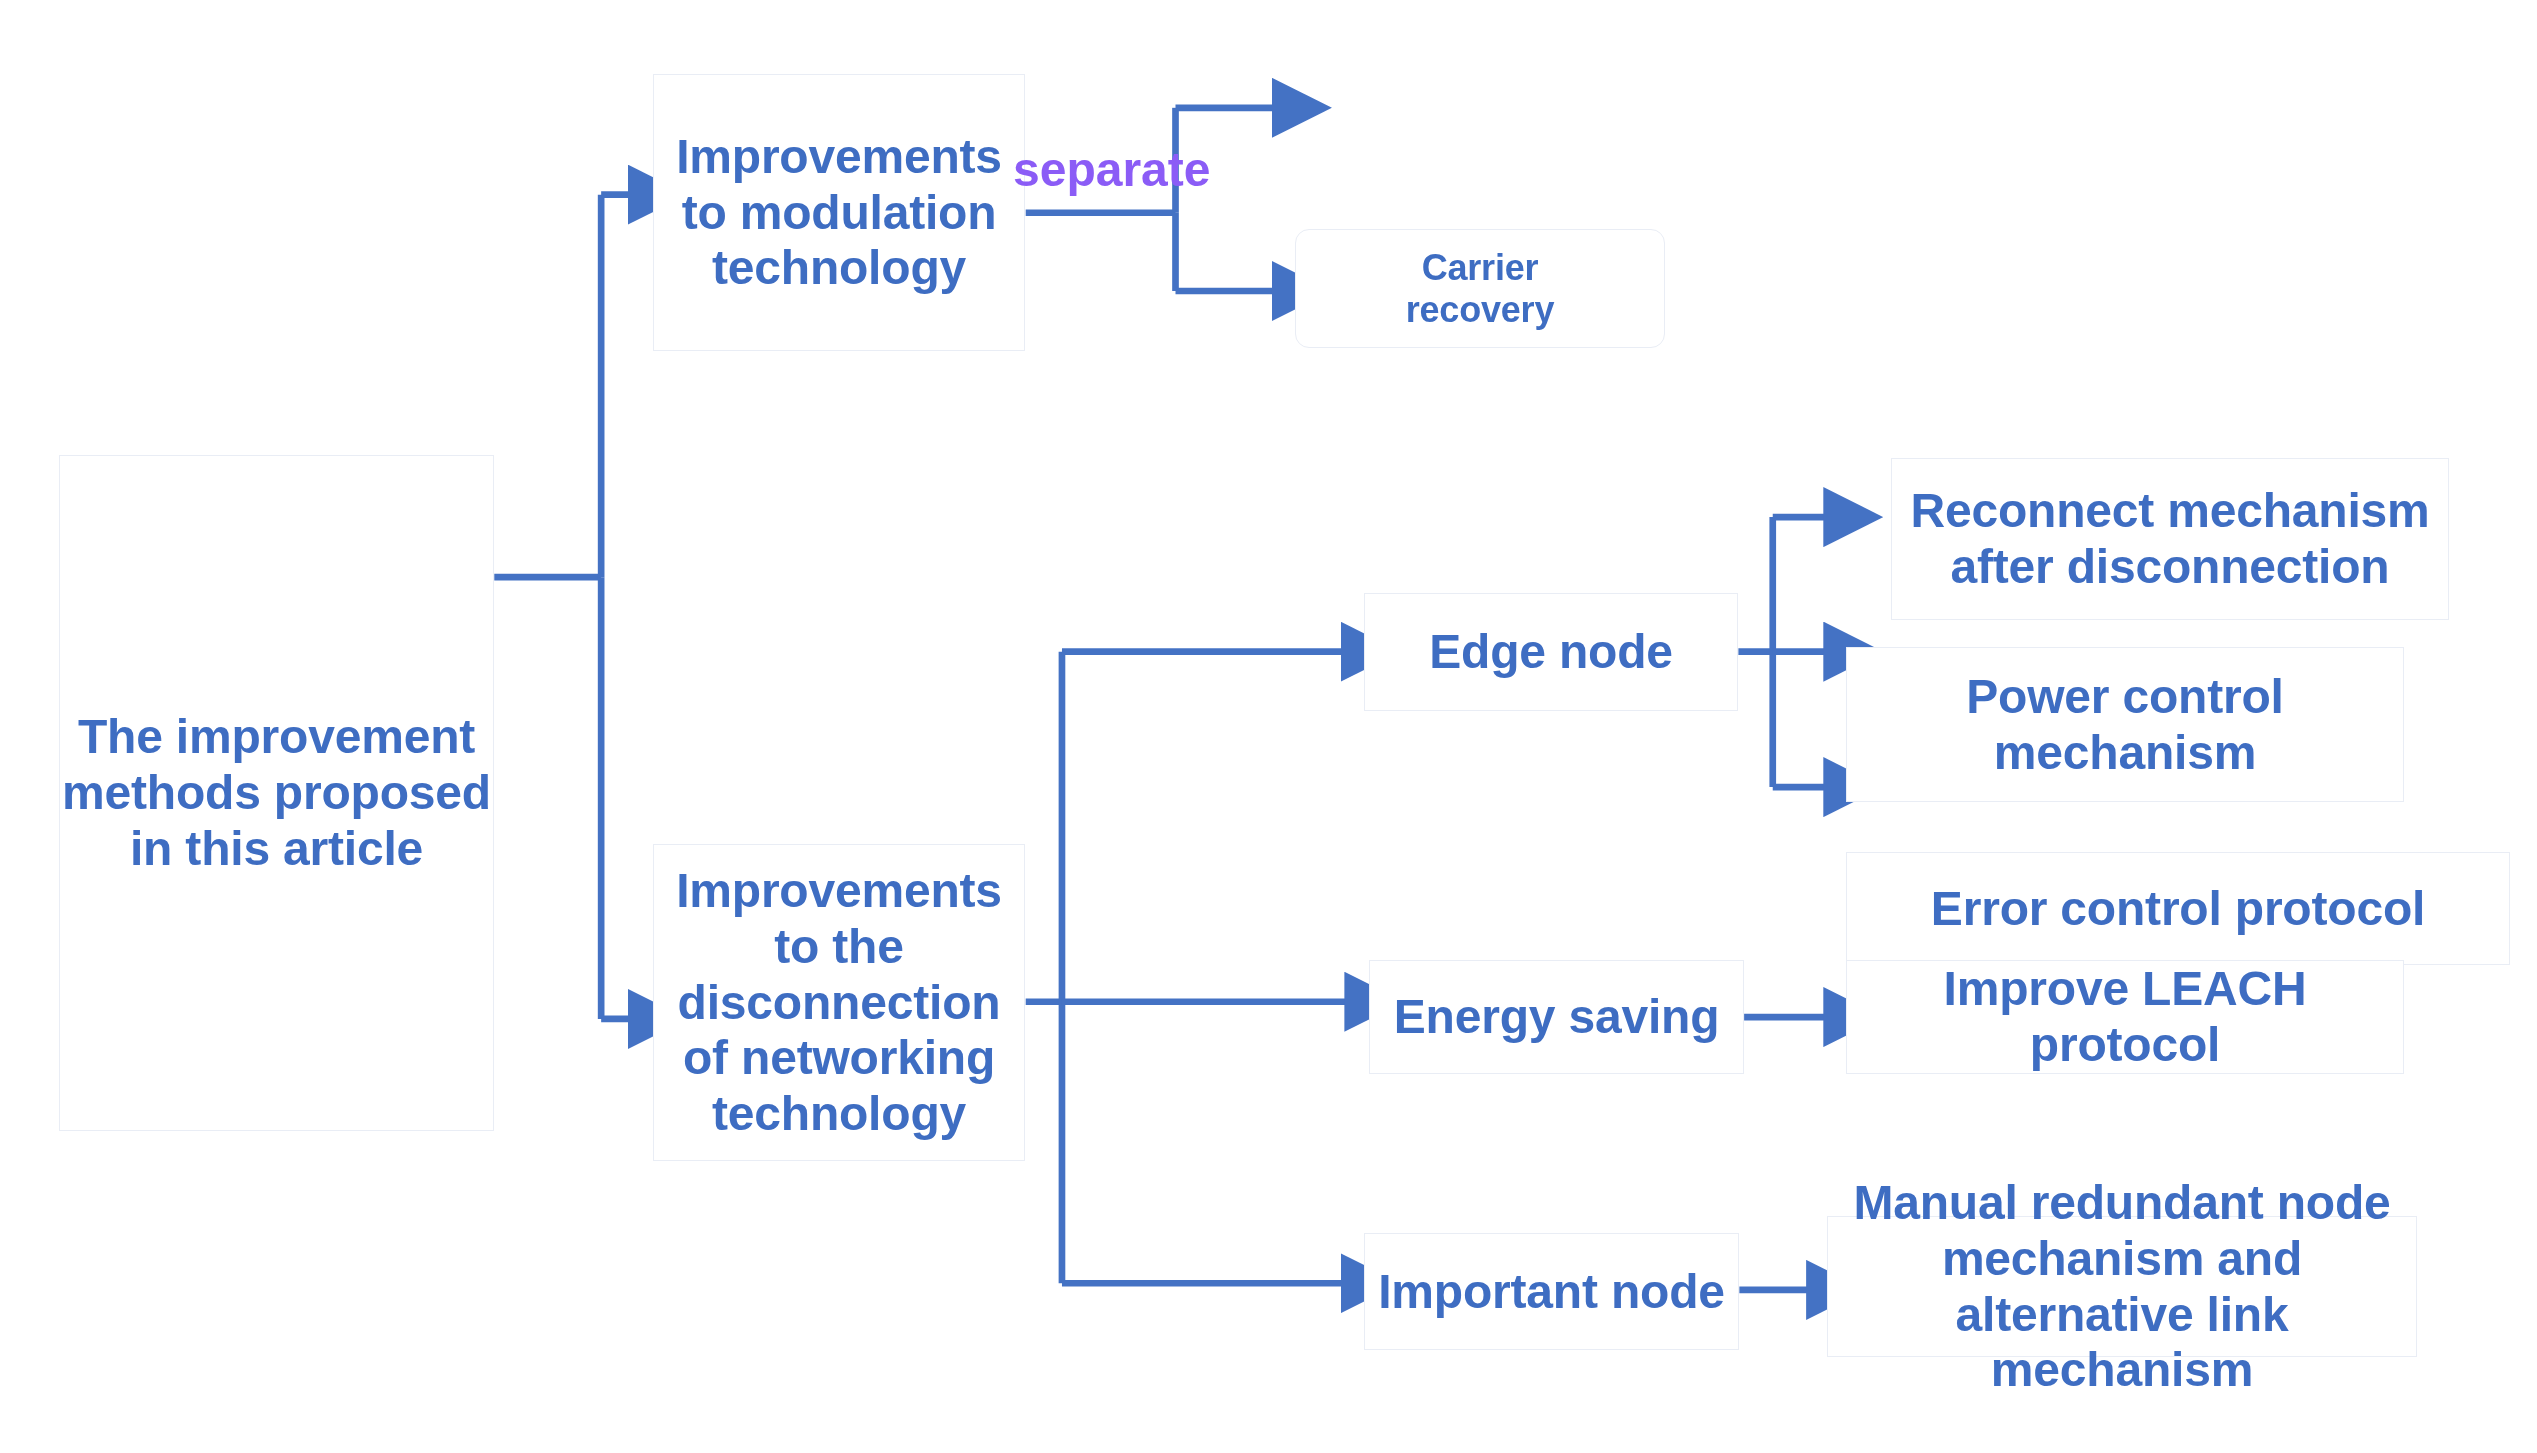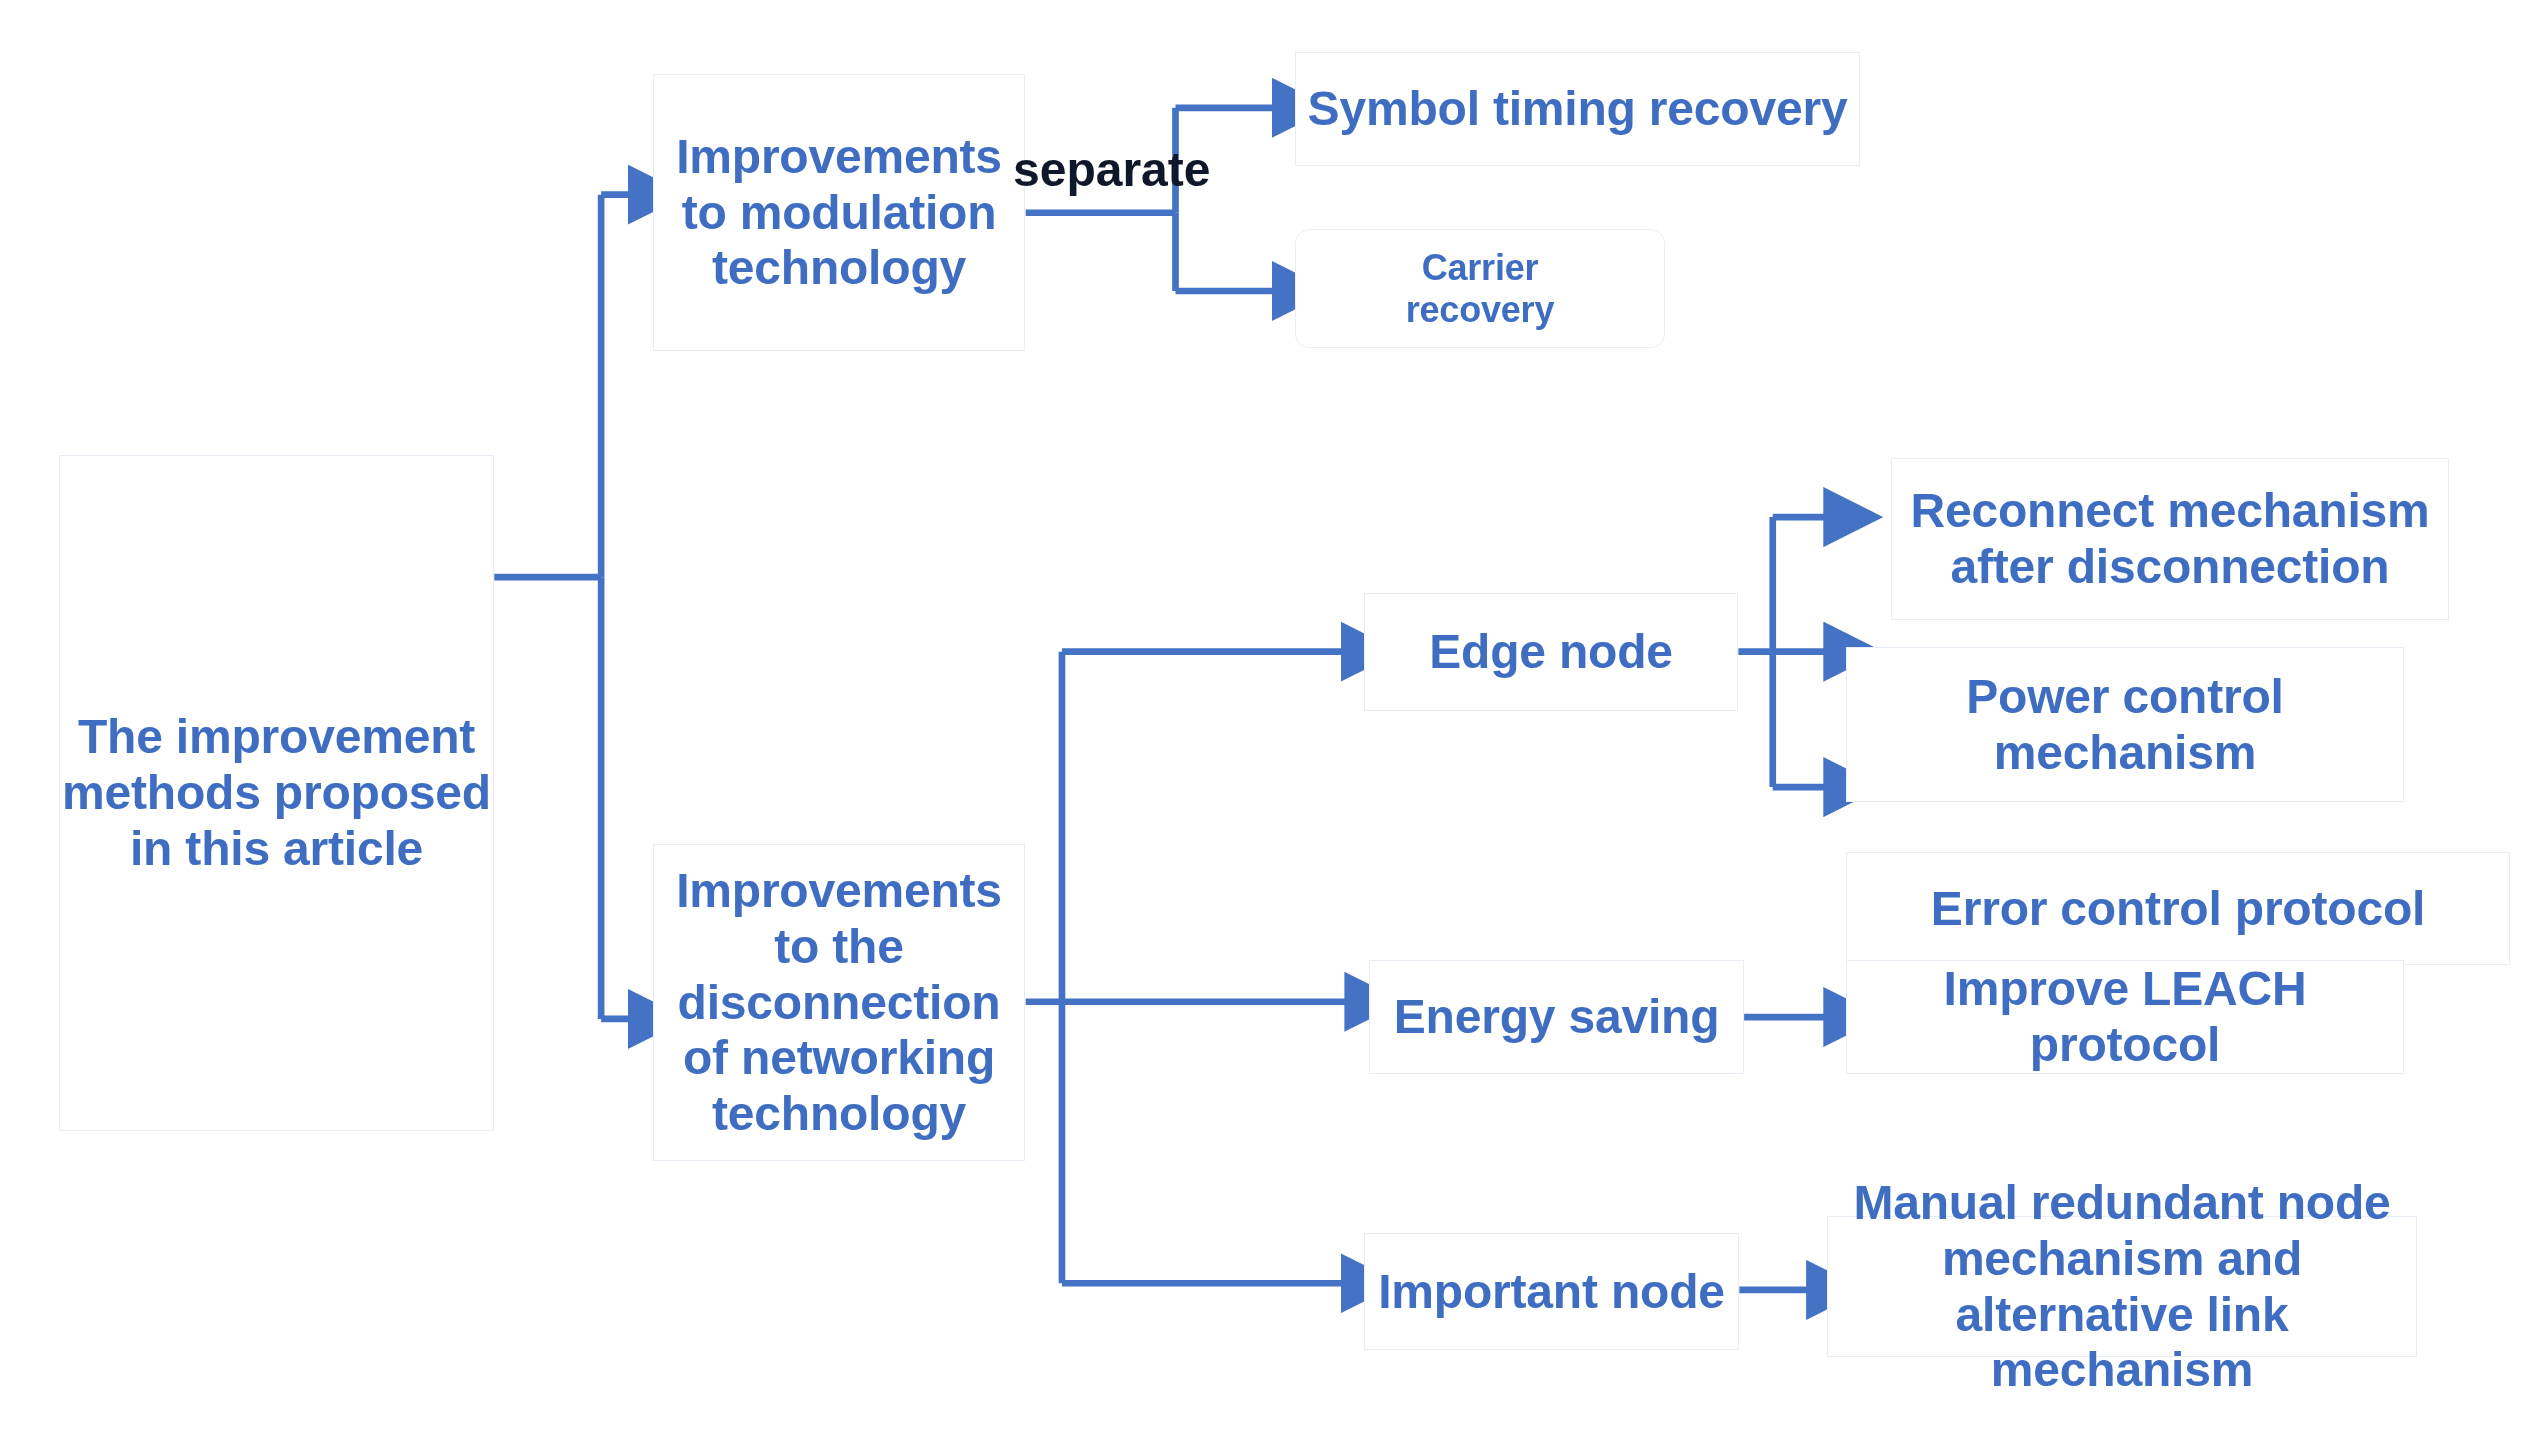--- a/index.html
+++ b/index.html
@@ -27,21 +27,21 @@
     text-align:center;
     line-height:1.16;
     letter-spacing:-0.2px;
     white-space:pre-line;
   }
   .node-overflow{
     overflow:visible;
   }
   .edge-label{
     position:absolute;
-    color:#0f172a;
+    color:#8b5cf6;
     font-weight:bold;
     white-space:nowrap;
     line-height:1;
   }
   svg#wires{
     position:absolute;
     left:0; top:0;
     width:2538px;
     height:1454px;
     pointer-events:none;
@@ -112,21 +112,20 @@
 
     <g>
       <path d="M1823,1352 L1900,1352" stroke="#4472C4" stroke-width="7" fill="none" marker-end="url(#arrow)"></path>
     </g>
   </svg>
 
   <div class="node" id="n-root">The improvement methods proposed in this article</div>
 
   <div class="node" id="n-mod">Improvements to modulation technology</div>
 
-  <div class="node" id="n-symbol">Symbol timing recovery</div>
 
   <div class="node" id="n-carrier">Carrier
 recovery</div>
 
   <div class="node" id="n-net">Improvements to the disconnection of networking technology</div>
 
   <div class="node" id="n-edge">Edge node</div>
 
   <div class="node" id="n-reconnect">Reconnect mechanism after disconnection</div>
 

